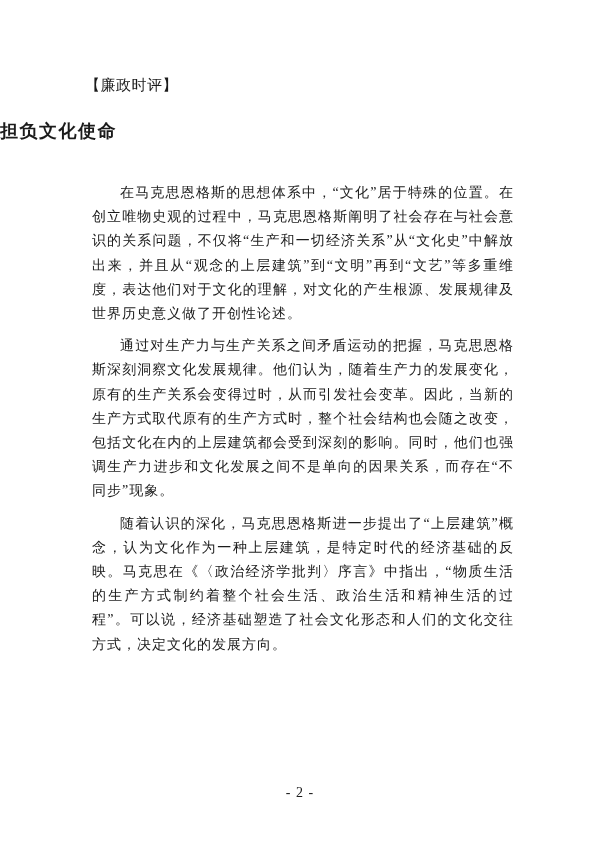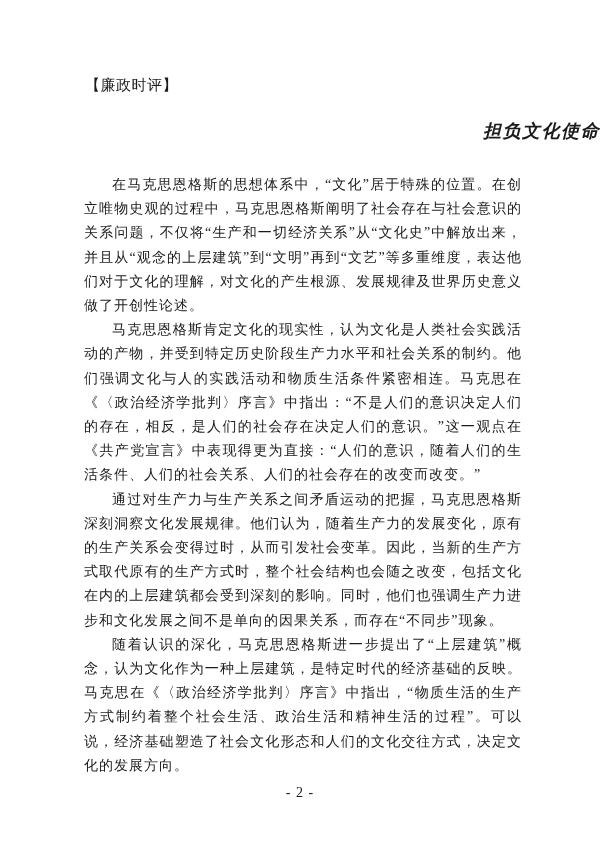--- a/index.html
+++ b/index.html
@@ -23,42 +23,41 @@
     font-size: 15px;
     letter-spacing: 0.5px;
     color: #1b1b1b;
     white-space: nowrap;
   }
   .doc-title {
     position: absolute;
     left: 0;
     right: 0;
     top: 119px;
-    text-align: right;
+    text-align: left;
     font-size: 18px;
     font-weight: bold;
     letter-spacing: 1.5px;
     color: #1b1b1b;
-    font-style: italic;
   }
   .content {
     position: absolute;
     left: 84px;
     top: 173px;
     width: 438px;
     font-size: 14px;
     line-height: 24.2px;
     text-align: justify;
     text-justify: inter-character;
     letter-spacing: 1px;
     color: #1b1b1b;
   }
   .content p {
     text-indent: 2em;
-    margin: 0;
+    margin: 8px;
   }
   .page-number {
     position: absolute;
     left: 0;
     right: 0;
     top: 785px;
     text-align: center;
     font-size: 14px;
     letter-spacing: 1px;
     color: #1b1b1b;
@@ -68,20 +67,19 @@
 <body>
 
 <div class="page">
 
   <div class="section-label">【廉政时评】</div>
 
   <h1 class="doc-title">担负文化使命</h1>
 
   <div class="content">
     <p>在马克思恩格斯的思想体系中，“文化”居于特殊的位置。在创立唯物史观的过程中，马克思恩格斯阐明了社会存在与社会意识的关系问题，不仅将“生产和一切经济关系”从“文化史”中解放出来，并且从“观念的上层建筑”到“文明”再到“文艺”等多重维度，表达他们对于文化的理解，对文化的产生根源、发展规律及世界历史意义做了开创性论述。</p>
-    <p>马克思恩格斯肯定文化的现实性，认为文化是人类社会实践活动的产物，并受到特定历史阶段生产力水平和社会关系的制约。他们强调文化与人的实践活动和物质生活条件紧密相连。马克思在《〈政治经济学批判〉序言》中指出：“不是人们的意识决定人们的存在，相反，是人们的社会存在决定人们的意识。”这一观点在《共产党宣言》中表现得更为直接：“人们的意识，随着人们的生活条件、人们的社会关系、人们的社会存在的改变而改变。”</p>
     <p>通过对生产力与生产关系之间矛盾运动的把握，马克思恩格斯深刻洞察文化发展规律。他们认为，随着生产力的发展变化，原有的生产关系会变得过时，从而引发社会变革。因此，当新的生产方式取代原有的生产方式时，整个社会结构也会随之改变，包括文化在内的上层建筑都会受到深刻的影响。同时，他们也强调生产力进步和文化发展之间不是单向的因果关系，而存在“不同步”现象。</p>
     <p>随着认识的深化，马克思恩格斯进一步提出了“上层建筑”概念，认为文化作为一种上层建筑，是特定时代的经济基础的反映。马克思在《〈政治经济学批判〉序言》中指出，“物质生活的生产方式制约着整个社会生活、政治生活和精神生活的过程”。可以说，经济基础塑造了社会文化形态和人们的文化交往方式，决定文化的发展方向。</p>
   </div>
 
   <div class="page-number">- 2 -</div>
 
 </div>
 
 </body></html>

